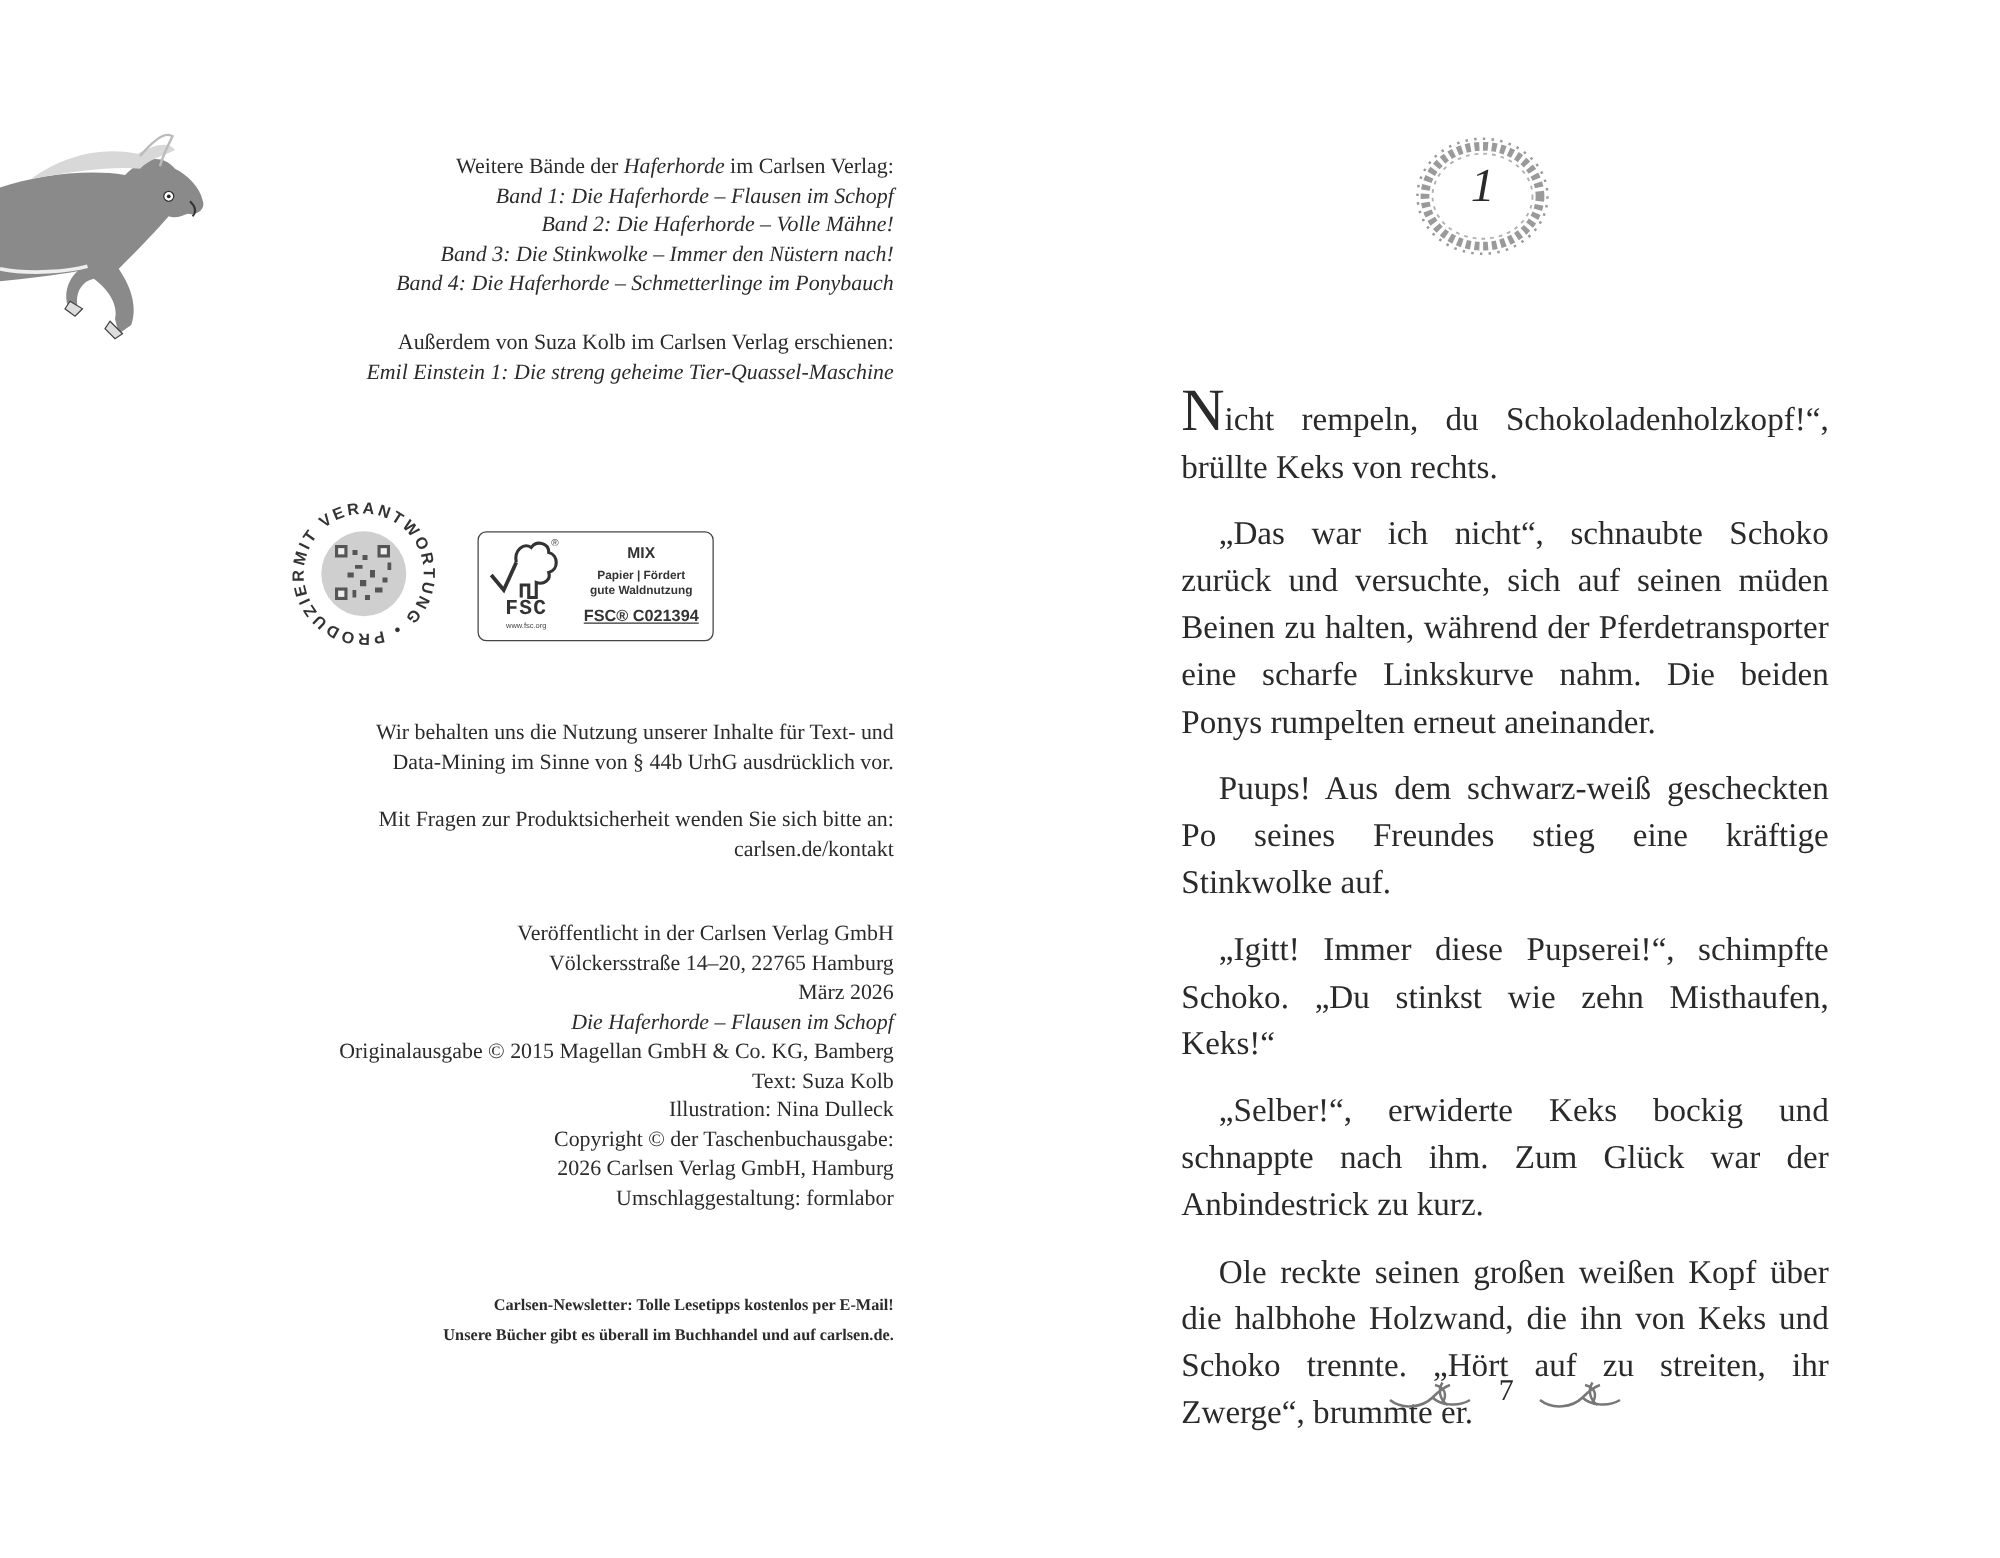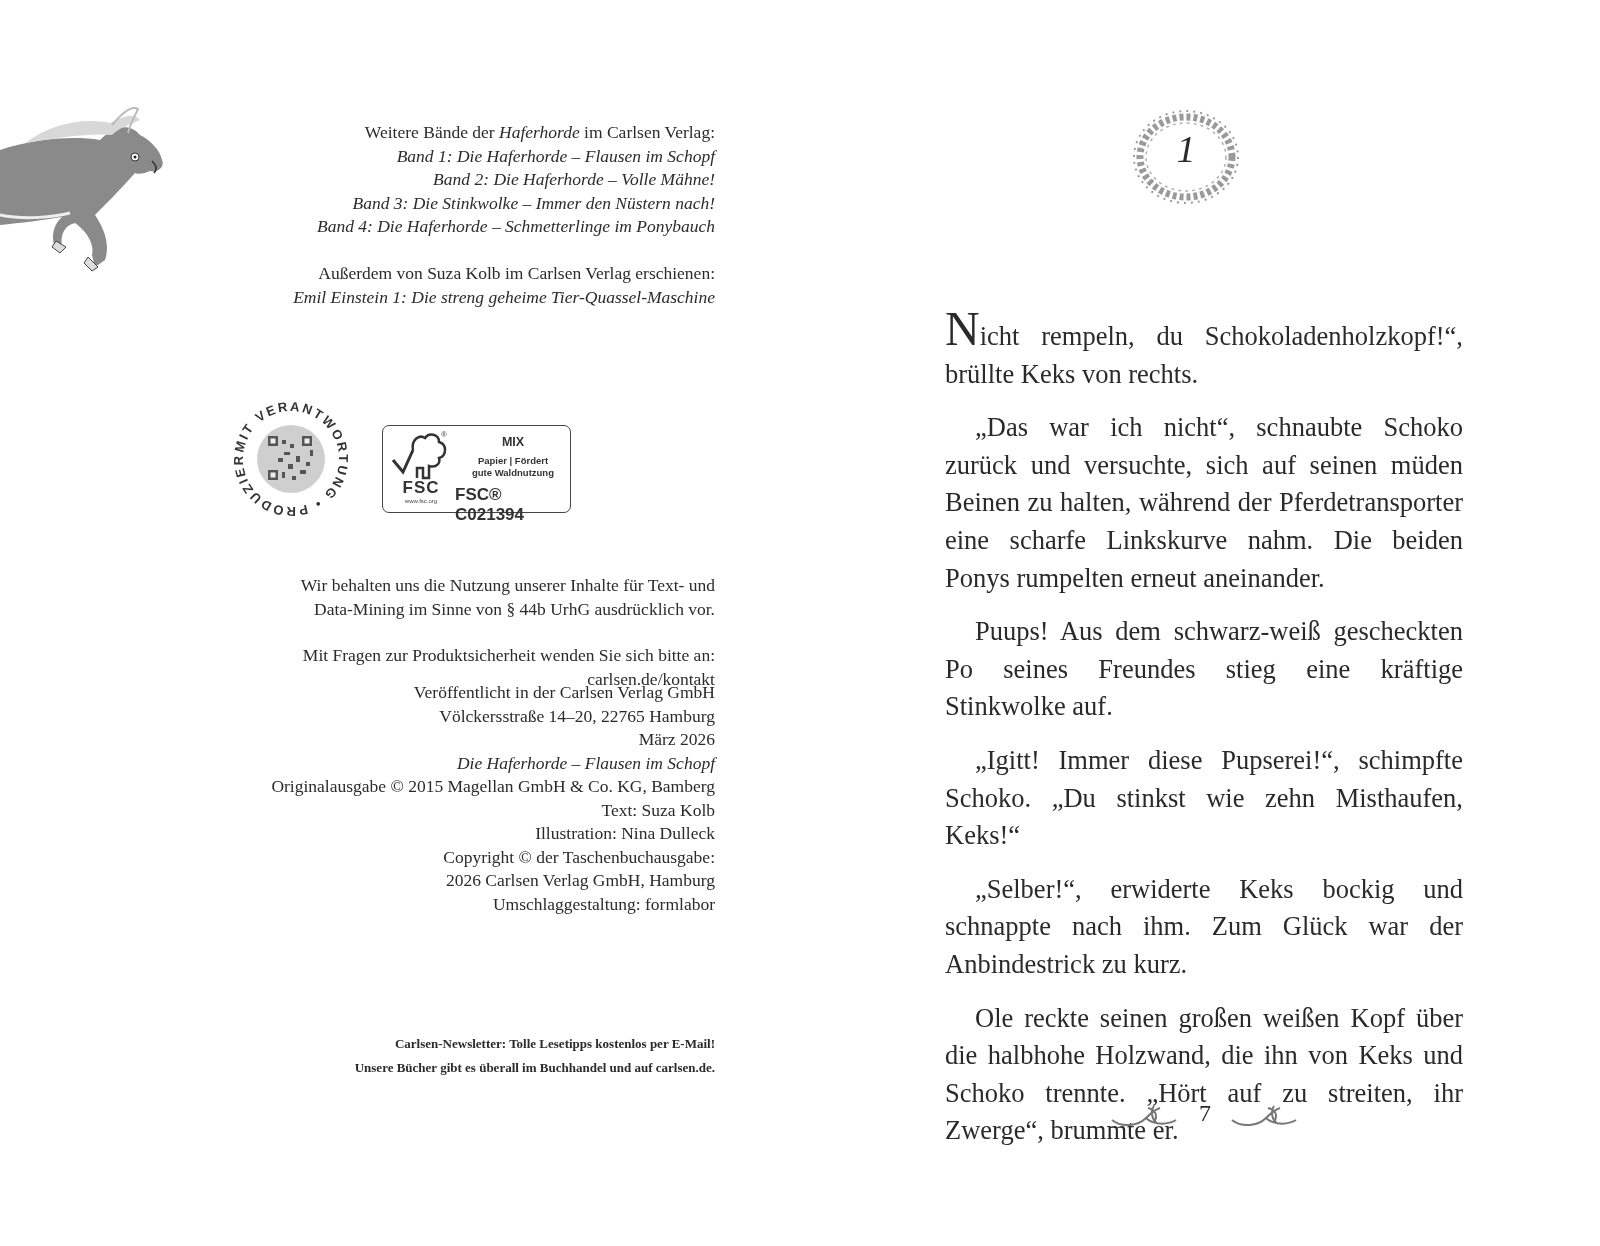--- a/index.html
+++ b/index.html
@@ -14,38 +14,38 @@
   .imprint { position: absolute; left: 95px; width: 620px; text-align: right;
              font-size: 17.5px; line-height: 23.5px; color: #2b2b2b; }
   .imprint .line { display: block; white-space: nowrap; }
   .it { font-style: italic; }
   .bold { font-weight: bold; }
 
   .blk-series { top: 121px; }
   .blk-also { top: 262px; }
   .blk-rights { top: 574px; }
   .blk-safety { top: 644px; }
-  .blk-pub { top: 681px; }
+  .blk-pub { top: 735px; }
   .blk-news { top: 984px; font-size: 13px; margin-top: 48px; }
 
   .seal { position: absolute; left: 232px; top: 400px; width: 118px; height: 118px; }
   .fsc { position: absolute; left: 382px; top: 425px; width: 189px; height: 88px;
          border: 1.5px solid #444; border-radius: 7px; box-sizing: border-box; }
   .fsc .tree { position: absolute; left: 6px; top: 4px; width: 62px; height: 54px; }
   .fsc .fsc-logo { position: absolute; left: 6px; top: 52px; width: 64px; text-align: center;
-                   font-family: Liberation Sans, sans-serif; font-size: 17px; font-weight: bold; color: #333; letter-spacing: 1px; }
+                   font-family: Liberation Mono, monospace; font-size: 17px; font-weight: bold; color: #333; letter-spacing: 1px; }
   .fsc .fsc-url { position: absolute; left: 4px; top: 72px; width: 68px; text-align: center;
                   font-family: "Liberation Sans", sans-serif; font-size: 6px; color: #444; }
   .fsc .reg { position: absolute; left: 58px; top: 4px; font-family: "Liberation Sans", sans-serif; font-size: 8px; color:#444; }
   .fsc .mix { position: absolute; left: 76px; top: 9px; width: 108px; text-align: center;
               font-family: "Liberation Sans", sans-serif; font-size: 12.5px; font-weight: bold; color: #333; }
   .fsc .mix-desc { position: absolute; left: 76px; top: 29px; width: 108px; text-align: center;
                    font-family: "Liberation Sans", sans-serif; font-size: 9.5px; line-height: 12px; font-weight: bold; color: #333; }
-  .fsc .code { position: absolute; left: 72px; top: 59px; width: 116px; 
-               font-family: "Liberation Sans", sans-serif; font-size: 17px; font-weight: bold; color: #333; }
+  .fsc .code { position: absolute; left: 72px; top: 59px; width: 116px; text-align: center;
+               font-family: "Liberation Sans", sans-serif; font-size: 13px; font-weight: bold; color: #333; text-decoration: underline; }
 
   .chapter-ornament { position: absolute; left: 1128px; top: 105px; width: 116px; height: 104px; }
   .chapter-num { position: absolute; left: 1128px; top: 127px; width: 116px; text-align: center;
                  font-family: "Liberation Serif", serif; font-style: italic; font-size: 38px; color: #2a2a2a; }
 
   .body-text { position: absolute; left: 929px; top: 298px; width: 550px;
                font-size: 26.5px; line-height: 37.6px; color: #2a2a2a; text-align: justify; }
   .body-text p { margin: 16px; text-indent: 30px; }
   .body-text p.first { text-indent: 0; }
   .dropcap { font-size: 48px; line-height: 30px; }

